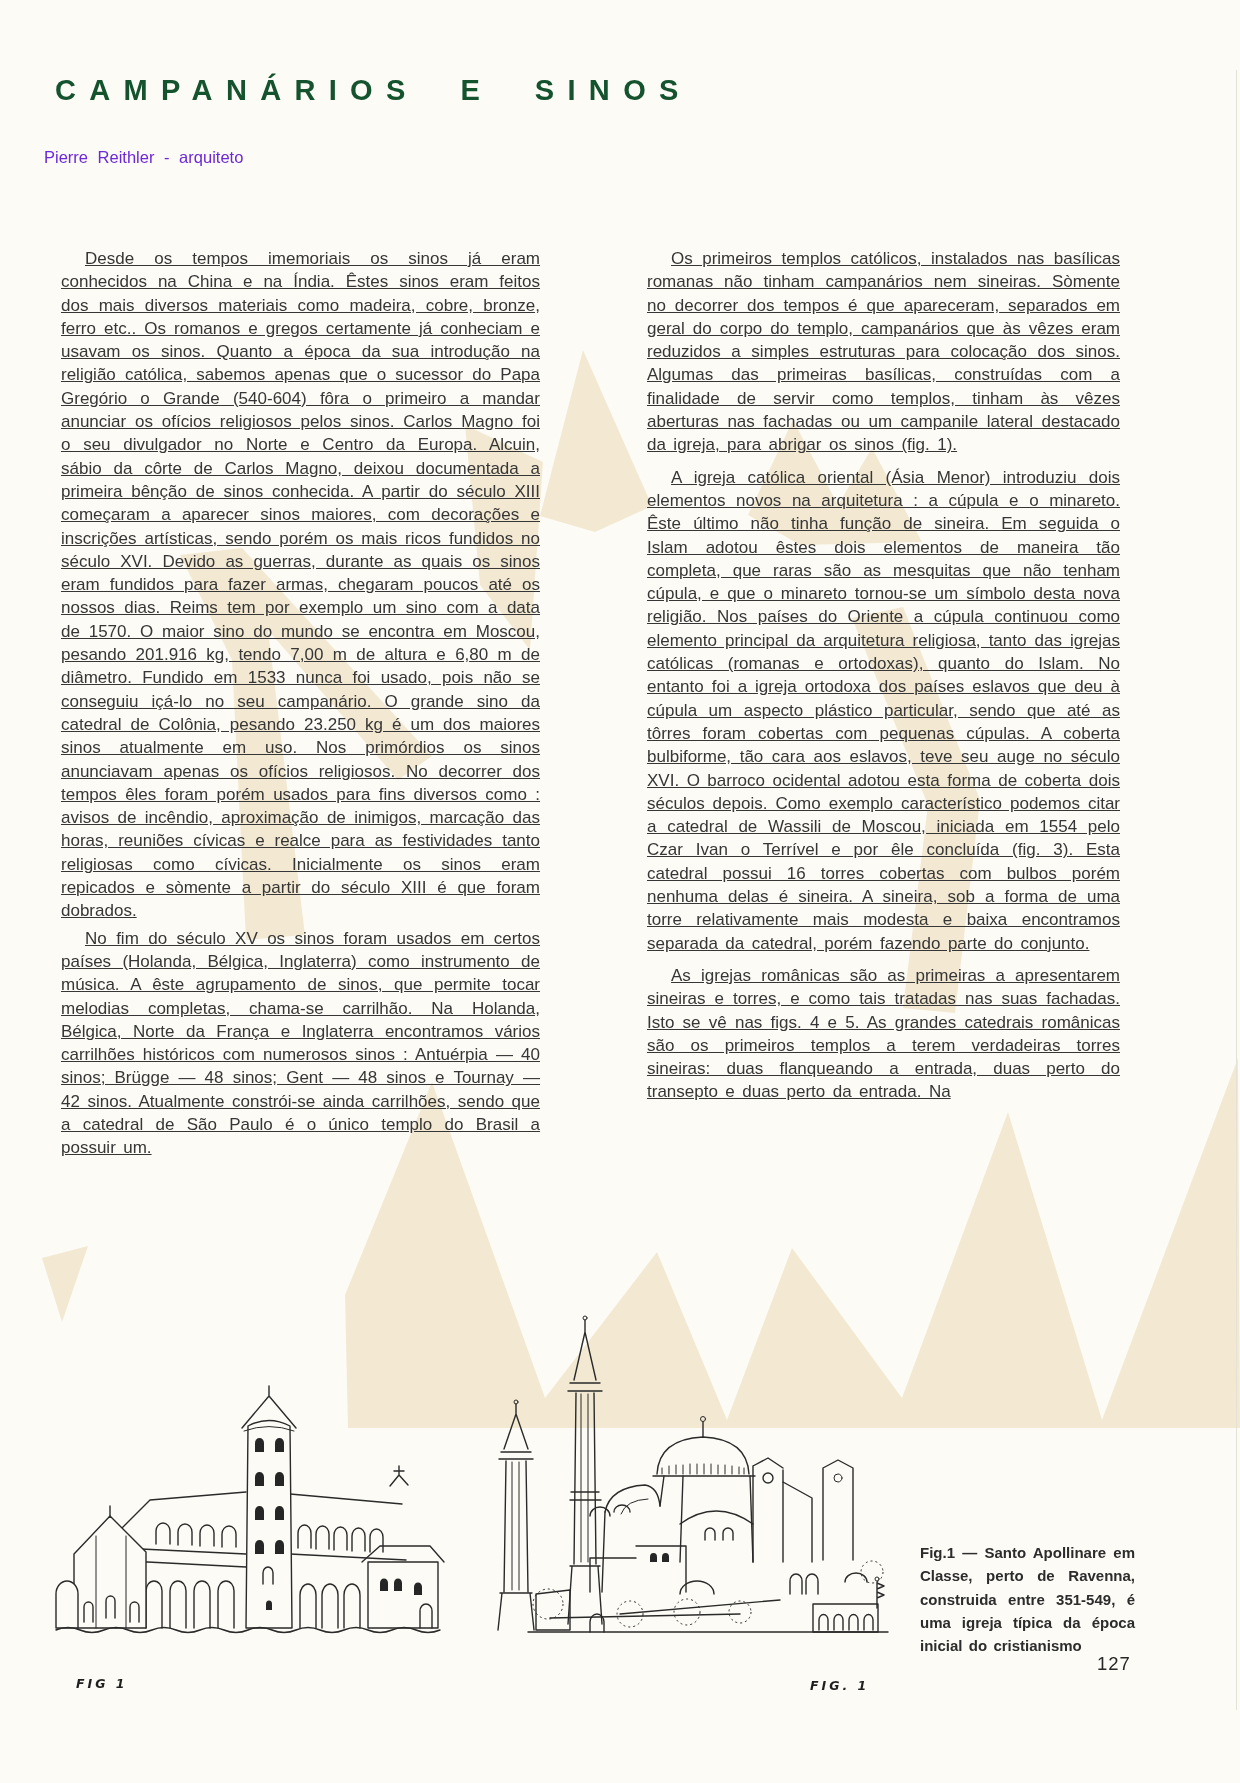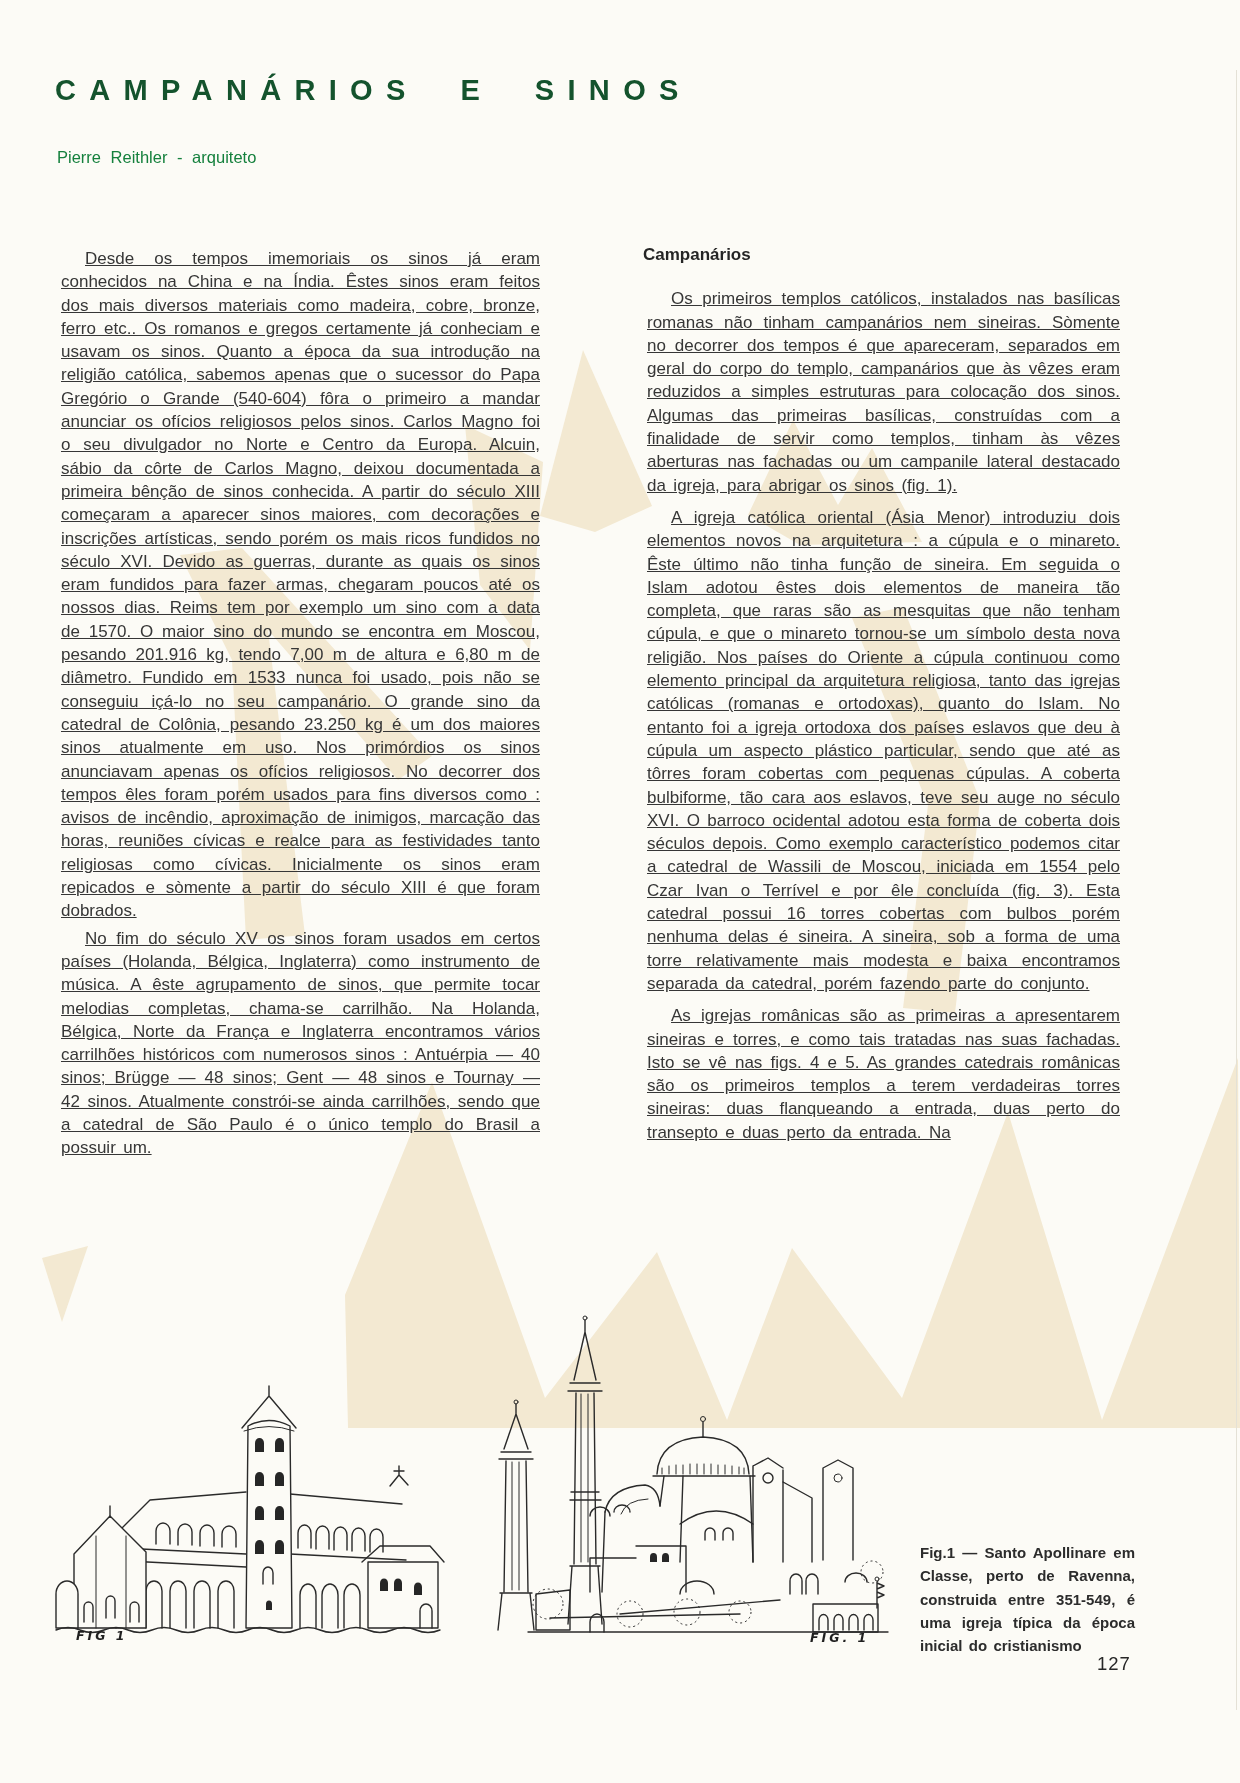--- a/index.html
+++ b/index.html
@@ -8,35 +8,35 @@
     background:#fcfbf6;color:#333;
     font-family:"Liberation Sans", sans-serif;
   }
   .wm-layer{position:absolute;left:0;top:0;z-index:0;}
   .fig{position:absolute;z-index:1;}
   .txt{position:absolute;z-index:2;}
   .title{
     left:55px;top:74px;font-size:29px;font-weight:bold;color:#14532d;
     letter-spacing:0.46em;word-spacing:0.7em;white-space:nowrap;
   }
-  .author{left:57px;top:148px;font-size:16.5px;color:#15803d;word-spacing:5px;}
+  .author{left:44px;top:148px;font-size:16.5px;color:#6d28d9;word-spacing:5px;}
   .col{font-size:17px;line-height:23.3px;text-align:justify;color:#363636;}
   .col h2{font-size:17px;font-weight:bold;margin:0 0 21px 0;color:#252525;word-spacing:5px;}
   .col p{margin:4px;text-indent:24px;word-spacing:0.16em;text-decoration:underline;}
   .col.right p{margin-bottom:9px;}
   .col-left{left:57px;top:243px;width:487px;}
   .col-right{left:643px;top:243px;width:481px;}
   .caption{
     left:920px;top:1541px;width:215px;font-size:15px;font-weight:bold;
     line-height:1.55;text-align:justify;color:#2c2c2c;word-spacing:0.14em;
   }
   .pagenum{left:1097px;top:1653px;font-size:18.5px;font-weight:500;color:#272727;letter-spacing:1px;}
   .figlabel{
     font-size:12.5px;font-style:italic;font-weight:bold;letter-spacing:3px;
-    color:#1f1f1f;font-family:"DejaVu Sans", sans-serif;
+    color:#1f1f1f;font-family:"DejaVu Sans", sans-serif;margin-top:48px;
   }
   .fig1-label{left:76px;top:1628px;}
   .fig2-label{left:810px;top:1630px;}
   .edge-line{position:absolute;right:3px;top:70px;width:1px;height:1640px;background:#e4e1d6;z-index:0;}
   svg .ln{fill:none;stroke:#2a2a2a;stroke-width:1.4;stroke-linecap:round;stroke-linejoin:round;}
   svg .thin{fill:none;stroke:#2a2a2a;stroke-width:1;stroke-linecap:round;}
   svg .solid{fill:#fcfbf6;stroke:#2a2a2a;stroke-width:1.4;stroke-linejoin:round;}
   svg .dark{fill:#262626;stroke:none;}
   svg .dot{fill:none;stroke:#2a2a2a;stroke-width:1;stroke-dasharray:2 3;}
 </style>
@@ -57,21 +57,20 @@
 
 <div class="txt title">CAMPANÁRIOS  E  SINOS</div>
 <div class="txt author">Pierre Reithler - arquiteto</div>
 
 <div class="txt col col-left">
   <p>Desde os tempos imemoriais os sinos já eram conhecidos na China e na Índia.  Êstes sinos eram feitos dos mais diversos materiais como madeira, cobre, bronze, ferro etc..  Os romanos e gregos certamente já conheciam e usavam os sinos.  Quanto a época da sua introdução na religião católica, sabemos apenas que o sucessor do Papa Gregório o Grande (540-604) fôra o primeiro a mandar anunciar os ofícios religiosos pelos sinos.  Carlos Magno foi o seu divulgador no Norte e Centro da Europa.  Alcuin, sábio da côrte de Carlos Magno, deixou documentada a primeira bênção de sinos conhecida.  A partir do século XIII começaram a aparecer sinos maiores, com decorações e inscrições artísticas, sendo porém os mais ricos fundidos no século XVI.  Devido as guerras, durante as quais os sinos eram fundidos para fazer armas, chegaram poucos até os nossos dias. Reims tem por exemplo um sino com a data de 1570. O maior sino do mundo se encontra em Moscou, pesando 201.916 kg, tendo 7,00 m de altura e 6,80 m de diâmetro.  Fundido em 1533 nunca foi usado, pois não se conseguiu içá-lo no seu campanário.  O grande sino da catedral de Colônia, pesando 23.250 kg é um dos maiores sinos atualmente em uso.  Nos primórdios os sinos anunciavam apenas os ofícios religiosos.  No decorrer dos tempos êles foram porém usados para fins diversos como : avisos de incêndio, aproximação de inimigos, marcação das horas, reuniões cívicas e realce para as festividades tanto religiosas como cívicas.  Inicialmente os sinos eram repicados e sòmente a partir do século XIII é que foram dobrados.</p>
   <p>No fim do século XV os sinos foram usados em certos países (Holanda, Bélgica, Inglaterra) como instrumento de música.  A êste agrupamento de sinos, que permite tocar melodias completas, chama-se carrilhão. Na Holanda, Bélgica, Norte da França e Inglaterra encontramos vários carrilhões históricos com numerosos sinos : Antuérpia — 40 sinos; Brügge — 48 sinos; Gent — 48 sinos e Tournay — 42 sinos.  Atualmente constrói-se ainda carrilhões, sendo que a catedral de São Paulo é o único templo do Brasil a possuir um.</p>
 </div>
 
 <div class="txt col right col-right">
-  <h2>Campanários</h2>
   <p>Os primeiros templos católicos, instalados nas basílicas romanas não tinham campanários nem sineiras. Sòmente no decorrer dos tempos é que apareceram, separados em geral do corpo do templo, campanários que às vêzes eram reduzidos a simples estruturas para colocação dos sinos.  Algumas das primeiras basílicas, construídas com a finalidade de servir como templos, tinham às vêzes aberturas nas fachadas ou um campanile lateral destacado da igreja, para abrigar os sinos (fig. 1).</p>
   <p>A igreja católica oriental (Ásia Menor) introduziu dois elementos novos na arquitetura : a cúpula e o minareto.  Êste último não tinha função de sineira.  Em seguida o Islam adotou êstes dois elementos de maneira tão completa, que raras são as mesquitas que não tenham cúpula, e que o minareto tornou-se um símbolo desta nova religião.  Nos países do Oriente a cúpula continuou como elemento principal da arquitetura religiosa, tanto das igrejas católicas (romanas e ortodoxas), quanto do Islam.  No entanto foi a igreja ortodoxa dos países eslavos que deu à cúpula um aspecto plástico particular, sendo que até as tôrres foram cobertas com pequenas cúpulas.  A coberta bulbiforme, tão cara aos eslavos, teve seu auge no século XVI.  O barroco ocidental adotou esta forma de coberta dois séculos depois.  Como exemplo característico podemos citar a catedral de Wassili de Moscou, iniciada em 1554 pelo Czar Ivan o Terrível e por êle concluída (fig. 3).  Esta catedral possui 16 torres cobertas com bulbos porém nenhuma delas é sineira.  A sineira, sob a forma de uma torre relativamente mais modesta e baixa encontramos separada da catedral, porém fazendo parte do conjunto.</p>
   <p>As igrejas românicas são as primeiras a apresentarem sineiras e torres, e como tais tratadas nas suas fachadas.  Isto se vê nas figs. 4 e 5.  As grandes catedrais românicas são os primeiros templos a terem verdadeiras torres sineiras: duas flanqueando a entrada, duas perto do transepto e duas perto da entrada.  Na</p>
 </div>
 
 <svg class="fig" style="left:50px;top:1382px;" width="395" height="260" viewBox="0 0 395 260">
   <g>
     <path class="ln" d="M66,152 L100,118 L196,110"></path>
     <path class="ln" d="M66,152 L66,246"></path>
     <path class="ln" d="M70,166 L196,172"></path>

